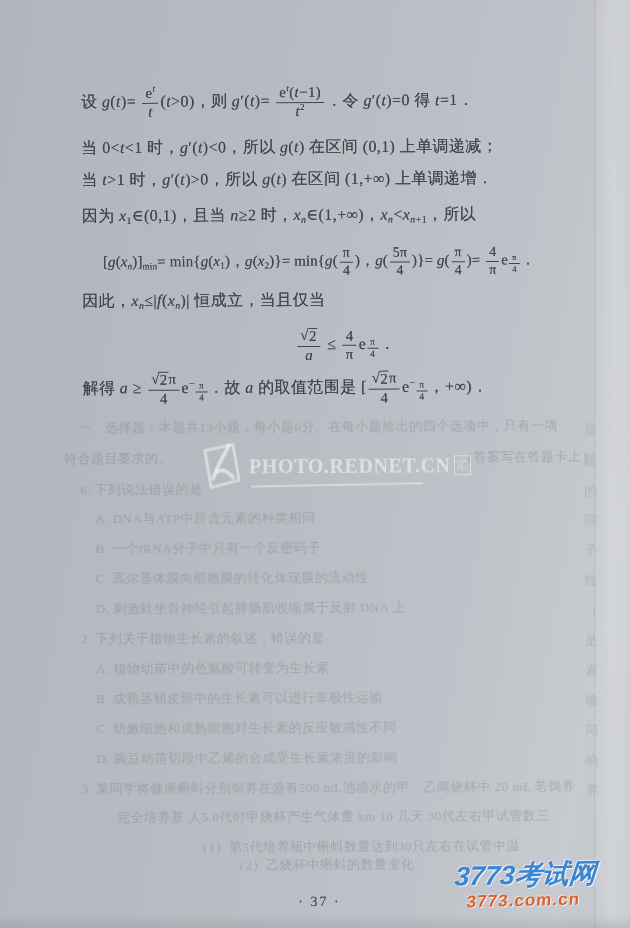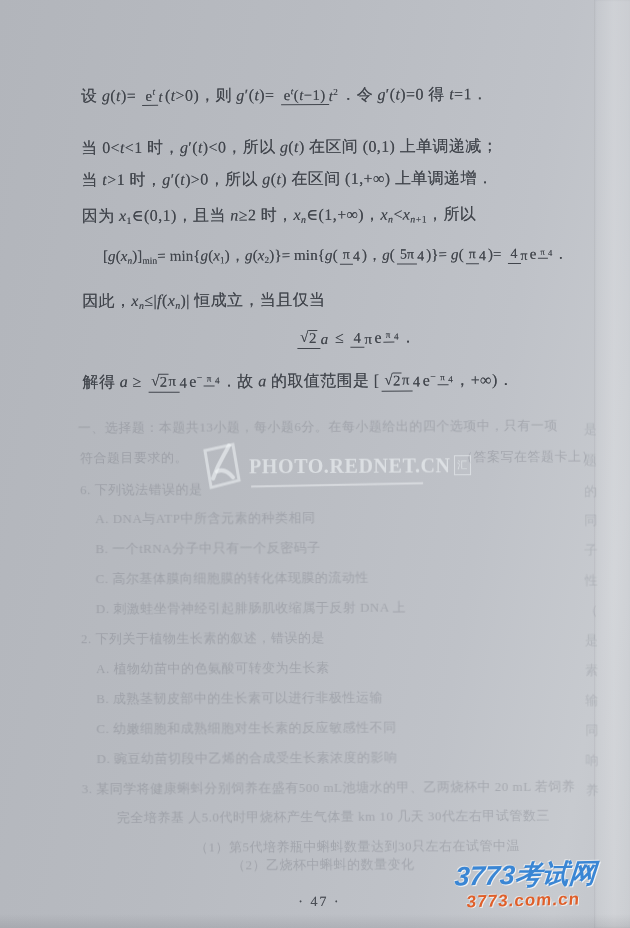--- a/index.html
+++ b/index.html
@@ -23,21 +23,21 @@
   }
   .content{position:absolute;inset:0;transform:rotate(-0.3deg);}
 
   
   .mline{
     position:absolute;font-size:16px;white-space:nowrap;line-height:1.25;
     color:#41454c;text-shadow:0 0 0.5px rgba(65,69,76,0.75);letter-spacing:0.4px;
   }
   .mline i{font-style:italic;}
   .rm{font-style:normal;}
-  .frac{display:inline-flex;flex-direction:row;align-items:center;vertical-align:middle;
+  .frac{display:inline-flex;flex-direction:column;align-items:center;vertical-align:middle;
         line-height:1.05;text-align:center;margin:0 2px;font-size:93%;}
   .frac .num{border-bottom:1px solid currentColor;padding:0 3px 1px;}
   .frac .den{padding-top:1px;}
   sup{font-size:62%;line-height:0;vertical-align:0.65em;}
   sub{font-size:62%;line-height:0;vertical-align:-0.3em;}
   sup .frac{margin:0 1px;vertical-align:-0.2em;}
   .sqrt{display:inline-flex;align-items:flex-start;}
   .sqrt::before{content:"√";margin-right:-1px;}
   .sqrt .rad{border-top:1px solid currentColor;padding:0 1px;}
 
@@ -105,21 +105,21 @@
 <body>
 
 <div class="page">
 
   <div class="edge-light"></div>
 
   <div class="content">
 
     <div id="ghost-layer">
         <div class="ghost" style="left: 78px; top: 420px; width: 505px;">一、选择题：本题共13小题，每小题6分。在每小题给出的四个选项中，只有一项</div>
-        <div class="ghost" style="left: 80px; top: 451px; width: 130px; font-family: Liberation Mono, monospace;">符合题目要求的。</div>
+        <div class="ghost" style="left: 64px; top: 451px; width: 130px;">符合题目要求的。</div>
         <div class="ghost" style="left: 426px; top: 451px; width: 150px; margin-left: 34px;">（答案写在答题卡上）</div>
         <div class="ghost" style="left: 80px; top: 482px; width: 155px;">6. 下列说法错误的是</div>
         <div class="ghost" style="left: 95px; top: 511px; width: 330px;">A. DNA与ATP中所含元素的种类相同</div>
         <div class="ghost" style="left: 95px; top: 541px; width: 330px;">B. 一个tRNA分子中只有一个反密码子</div>
         <div class="ghost" style="left: 95px; top: 571px; width: 315px;">C. 高尔基体膜向细胞膜的转化体现膜的流动性</div>
         <div class="ghost" style="left: 95px; top: 601px; width: 345px;">D. 刺激蛙坐骨神经引起腓肠肌收缩属于反射 DNA 上</div>
         <div class="ghost" style="left: 80px; top: 631px; width: 340px;">2. 下列关于植物生长素的叙述，错误的是</div>
         <div class="ghost" style="left: 95px; top: 661px; width: 310px;">A. 植物幼苗中的色氨酸可转变为生长素</div>
         <div class="ghost" style="left: 95px; top: 691px; width: 325px;">B. 成熟茎韧皮部中的生长素可以进行非极性运输</div>
         <div class="ghost" style="left: 95px; top: 721px; width: 312px;">C. 幼嫩细胞和成熟细胞对生长素的反应敏感性不同</div>
@@ -204,21 +204,21 @@
       <svg class="wm-logo" width="46" height="52" viewBox="0 0 46 52">
         <path d="M6 10 L34 4 L40 40 L12 47 Z" fill="none" stroke="rgba(246,249,252,0.5)" stroke-width="3"></path>
         <path d="M14 38 C20 20, 26 14, 30 5" fill="none" stroke="rgba(246,249,252,0.55)" stroke-width="4" stroke-linecap="round"></path>
         <path d="M18 31 C24 28, 29 31, 34 37" fill="none" stroke="rgba(246,249,252,0.55)" stroke-width="4" stroke-linecap="round"></path>
       </svg>
       <span class="wm-text">PHOTO.REDNET.CN</span>
       <span class="wm-seal">汇</span>
       <div class="wm-underline"></div>
     </div>
 
-    <div class="pageno">· 47 ·</div>
+    <div class="pageno">· 37 ·</div>
 
     <div class="wm-3773">
       <div class="line1">3773考试网</div>
       <div class="line2">3773.com.cn</div>
     </div>
 
   </div>
 </div>
 
 </body></html>

